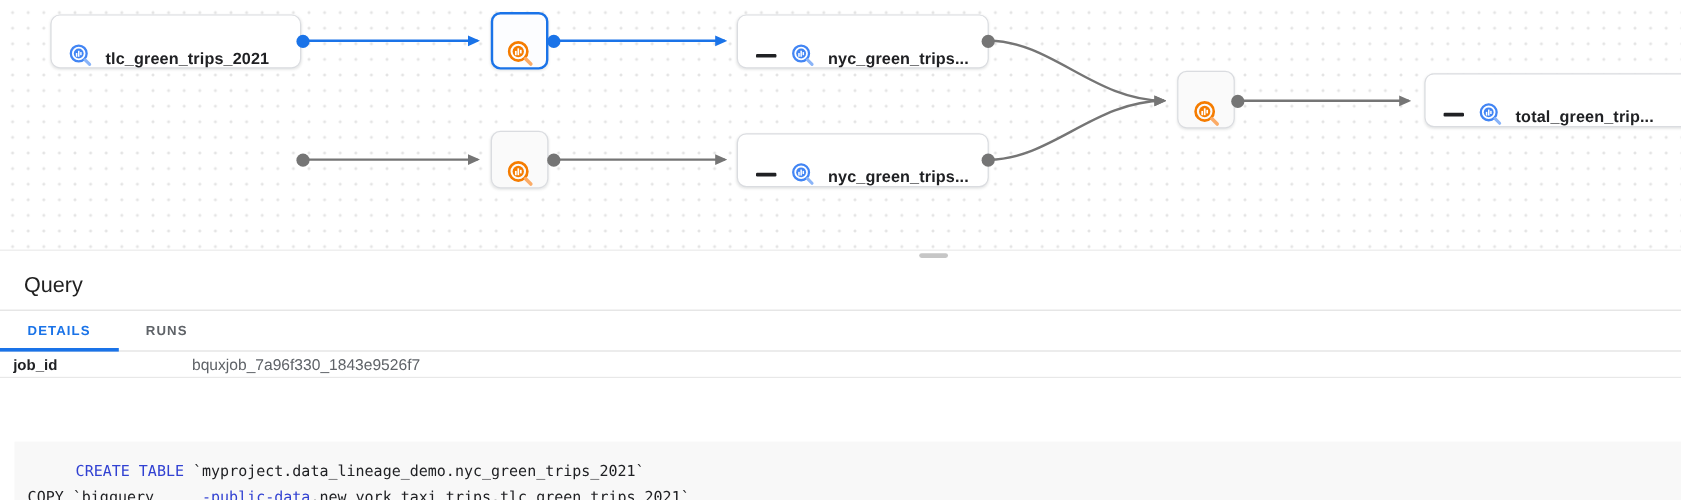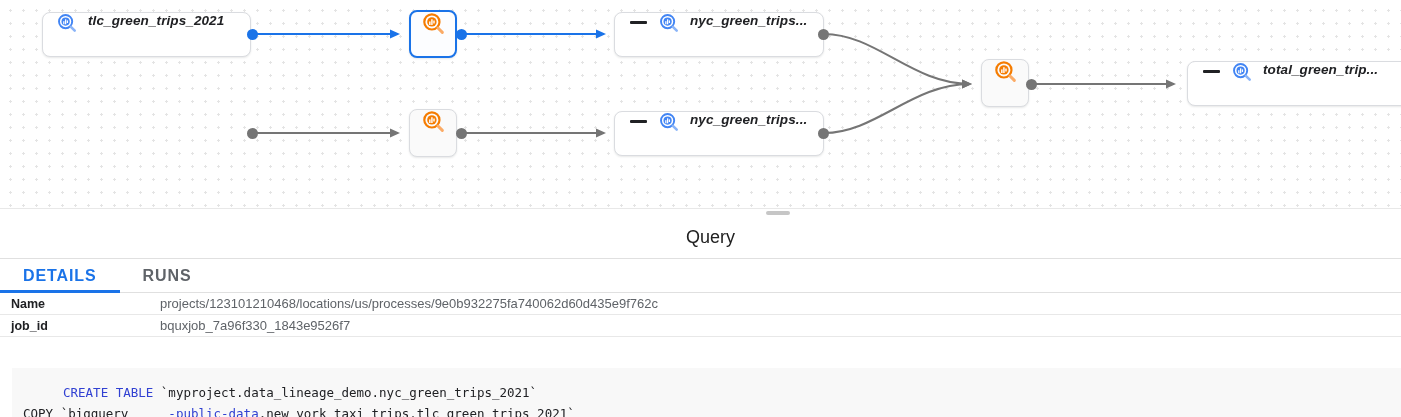--- a/index.html
+++ b/index.html
@@ -19,21 +19,21 @@
   .edges{position:absolute;left:0;top:0;width:1401px;height:208px;}
   .edge{fill:none;stroke-width:2px;}
   .edge.blue{stroke:var(--accent);}
   .edge.gray{stroke:var(--edge);}
   #arrowB path{fill:var(--accent);}
   #arrowG path{fill:var(--edge);}
 
   .node{
     position:absolute;background:#fff;border:1px solid #dadce0;border-radius:8px;
     box-shadow:0 1px 2px rgba(60,64,67,.12);
-    display:flex;align-items:flex-start;box-sizing:border-box;cursor:pointer;font-style:italic;
+    display:flex;align-items:flex-end;box-sizing:border-box;cursor:pointer;
   }
   .table-node{height:45px;padding:0 14px;gap:11px;}
   .table-node .label{
     font-size:13.5px;font-weight:700;color:#202124;letter-spacing:.1px;white-space:nowrap;
   }
   .process-node{width:48px;height:48px;justify-content:center;background:#fafafa;}
   .process-node.selected{border:2px solid var(--accent);background:#fcfdff;}
   .minus-btn{
     width:19px;height:19px;display:flex;align-items:center;justify-content:center;
     cursor:pointer;flex:0 0 auto;
@@ -55,26 +55,26 @@
 
   
   .divider{position:absolute;left:0;top:209px;width:1401px;height:8px;background:#fff;}
   .drag-handle{
     position:absolute;left:766px;top:2px;width:24px;height:4px;border-radius:2px;
     background:#c6c6c6;cursor:row-resize;
   }
 
   
   .panel{position:absolute;left:0;top:217px;width:1401px;height:200px;background:#fff;}
-  .panel-header{height:41px;border-bottom:1px solid #e0e0e0;display:flex;align-items:center;justify-content:center;}
+  .panel-header{height:41px;border-bottom:1px solid #e0e0e0;display:flex;align-items:center;}
   .panel-title{font-size:18px;font-weight:400;color:#212121;margin:0 0 0 20px;}
   .tabs{height:33px;border-bottom:1px solid #e0e0e0;display:flex;}
   .tab{
     position:relative;height:100%;display:flex;align-items:center;justify-content:center;
-    padding:0 23px;font-size:16px;font-weight:700;letter-spacing:.9px;
+    padding:0 23px;font-size:11px;font-weight:700;letter-spacing:.9px;
     color:#5f6368;cursor:pointer;
   }
   .tab.active{color:var(--accent);}
   .tab.active::after{
     content:"";position:absolute;left:0;right:0;bottom:-1px;height:3px;background:var(--accent);
   }
   .details-table{width:100%;}
   .detail-row{
     display:flex;align-items:center;height:21px;border-bottom:1px solid #e8e8e8;
   }
@@ -229,24 +229,20 @@
     <div class="tab active">
       <span>DETAILS</span>
     </div>
     <div class="tab">
       <span>RUNS</span>
     </div>
   </div>
 
   <div class="details-table">
     <div class="detail-row">
-      <div class="detail-key">Name</div>
-      <div class="detail-val">projects/123101210468/locations/us/processes/9e0b932275fa740062d60d435e9f762c</div>
-    </div>
-    <div class="detail-row">
       <div class="detail-key">job_id</div>
       <div class="detail-val">bquxjob_7a96f330_1843e9526f7</div>
     </div>
   </div>
 
   <div class="code-block">
     <div class="code-line"><span class="kw">CREATE TABLE</span><span> `myproject.data_lineage_demo.nyc_green_trips_2021`</span></div>
     <div class="code-line"><span>COPY `bigquery</span><span class="kw">-public-data</span><span>.new_york_taxi_trips.tlc_green_trips_2021`</span></div>
   </div>
 </div>

